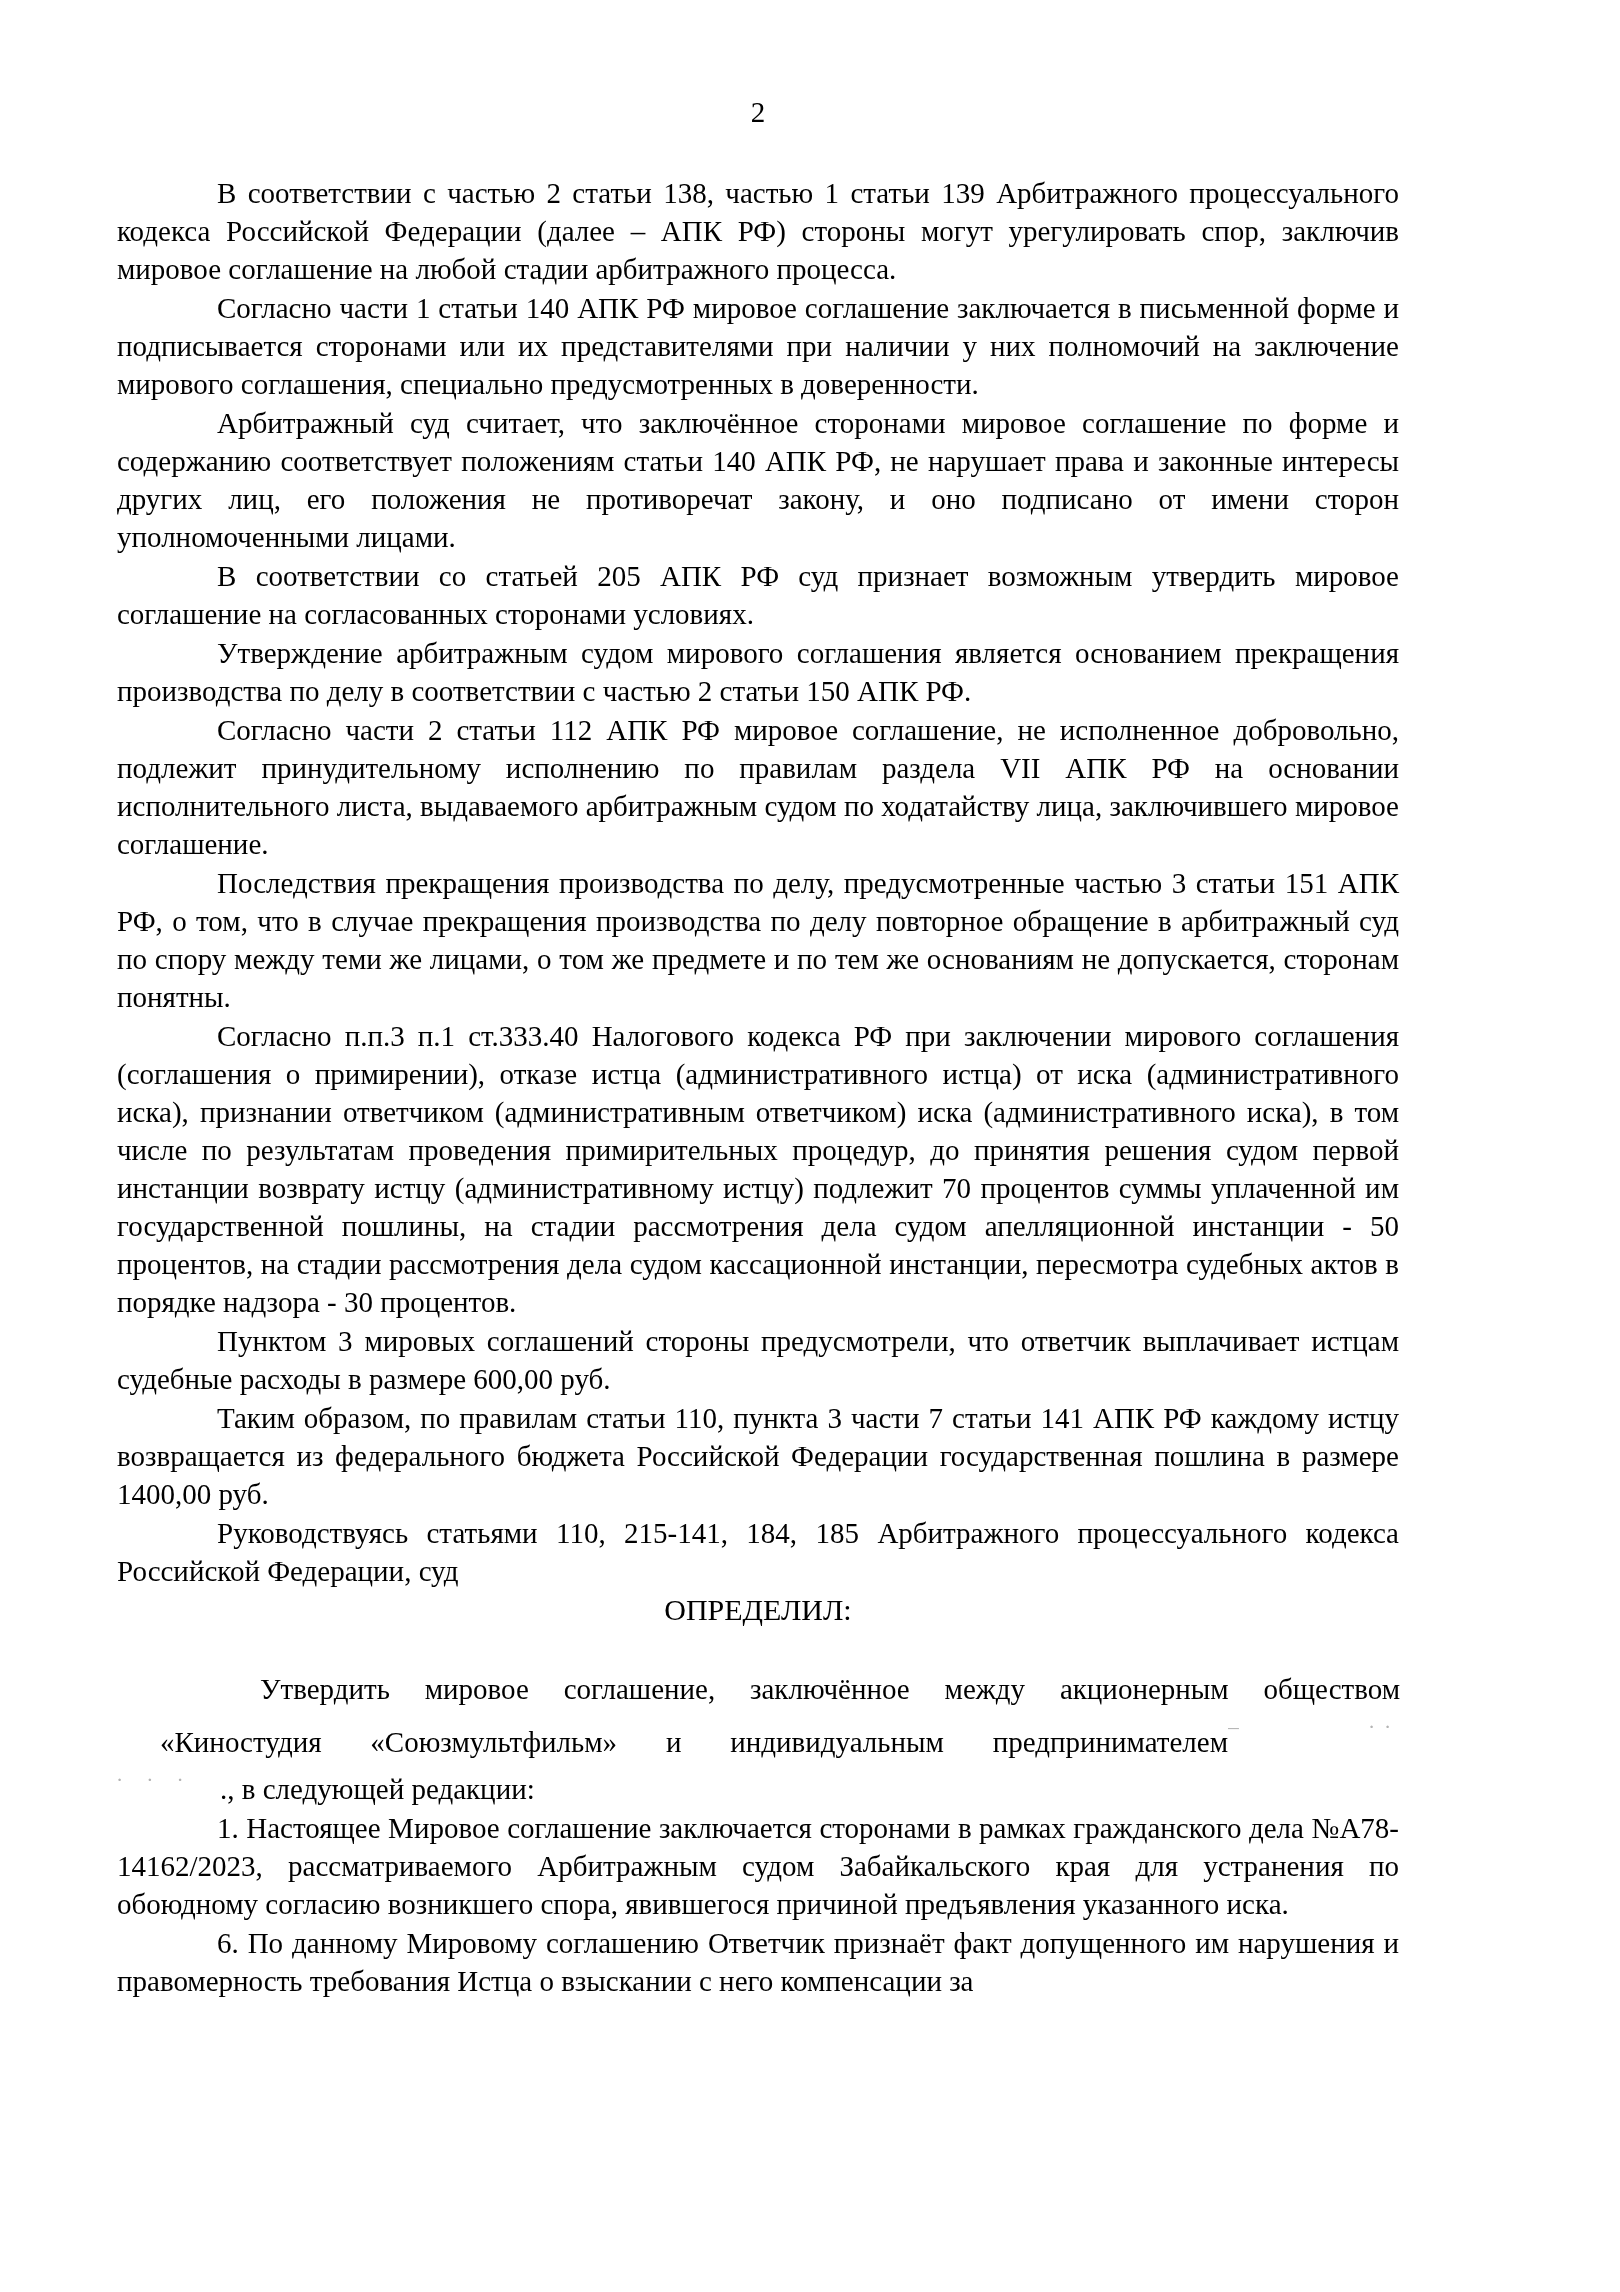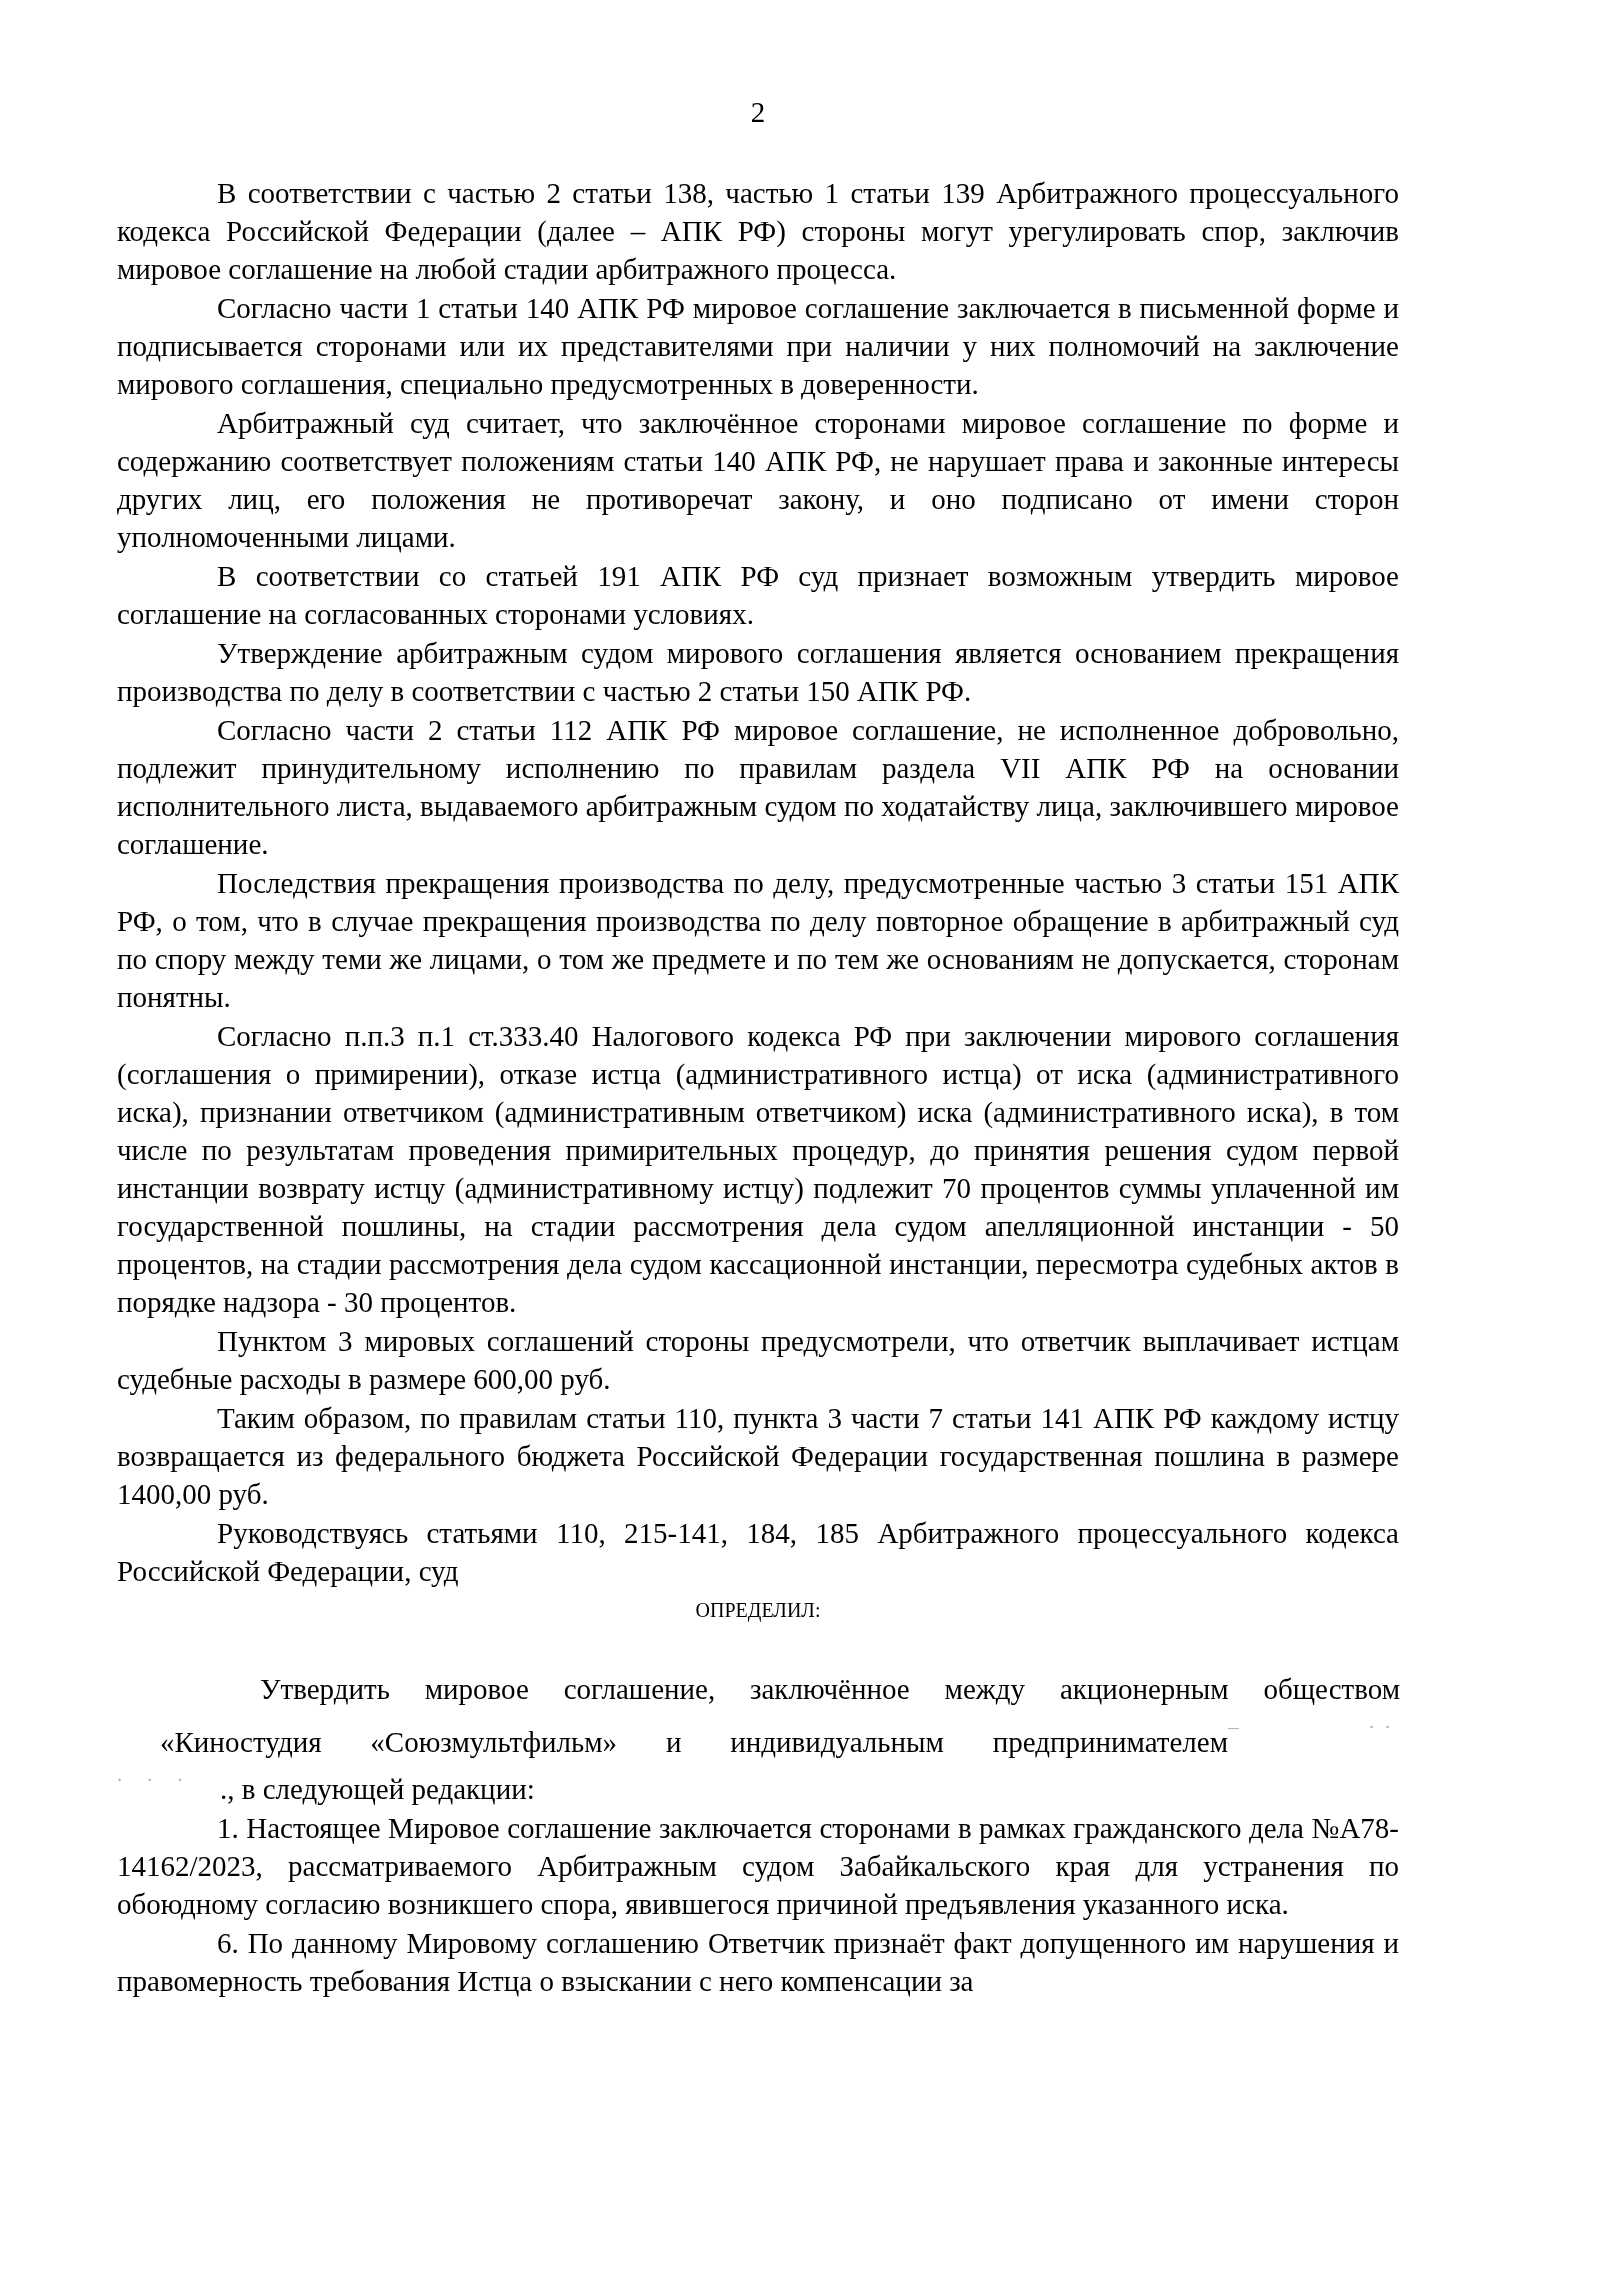--- a/index.html
+++ b/index.html
@@ -32,21 +32,21 @@
   }
   p.para {
     margin: 1px;
     text-indent: 100px;
   }
   .resolution-heading {
     margin: 0;
     text-align: center;
     text-indent: 0;
     font-weight: normal;
-    font-size: 20px;
+    font-size: 30px;
     line-height: 38px;
   }
   .approval {
     margin-top: 41px;
   }
   .approval-line {
     text-align: justify;
     text-align-last: justify;
     margin-left: 44px;
   }
@@ -78,21 +78,21 @@
 <body>
 
 <div class="page">
   <div class="text-block">
 
     <div class="page-number">2</div>
 
     <p class="para">В соответствии с частью 2 статьи 138, частью 1 статьи 139 Арбитражного процессуального кодекса Российской Федерации (далее – АПК РФ) стороны могут урегулировать спор, заключив мировое соглашение на любой стадии арбитражного процесса.</p>
     <p class="para">Согласно части 1 статьи 140 АПК РФ мировое соглашение заключается в письменной форме и подписывается сторонами или их представителями при наличии у них полномочий на заключение мирового соглашения, специально предусмотренных в доверенности.</p>
     <p class="para">Арбитражный суд считает, что заключённое сторонами мировое соглашение по форме и содержанию соответствует положениям статьи 140 АПК РФ, не нарушает права и законные интересы других лиц, его положения не противоречат закону, и оно подписано от имени сторон уполномоченными лицами.</p>
-    <p class="para">В соответствии со статьей 191 АПК РФ суд признает возможным утвердить мировое соглашение на согласованных сторонами условиях.</p>
+    <p class="para">В соответствии со статьей 205 АПК РФ суд признает возможным утвердить мировое соглашение на согласованных сторонами условиях.</p>
     <p class="para">Утверждение арбитражным судом мирового соглашения является основанием прекращения производства по делу в соответствии с частью 2 статьи 150 АПК РФ.</p>
     <p class="para">Согласно части 2 статьи 112 АПК РФ мировое соглашение, не исполненное добровольно, подлежит принудительному исполнению по правилам раздела VII АПК РФ на основании исполнительного листа, выдаваемого арбитражным судом по ходатайству лица, заключившего мировое соглашение.</p>
     <p class="para">Последствия прекращения производства по делу, предусмотренные частью 3 статьи 151 АПК РФ, о том, что в случае прекращения производства по делу повторное обращение в арбитражный суд по спору между теми же лицами, о том же предмете и по тем же основаниям не допускается, сторонам понятны.</p>
     <p class="para">Согласно п.п.3 п.1 ст.333.40 Налогового кодекса РФ при заключении мирового соглашения (соглашения о примирении), отказе истца (административного истца) от иска (административного иска), признании ответчиком (административным ответчиком) иска (административного иска), в том числе по результатам проведения примирительных процедур, до принятия решения судом первой инстанции возврату истцу (административному истцу) подлежит 70 процентов суммы уплаченной им государственной пошлины, на стадии рассмотрения дела судом апелляционной инстанции - 50 процентов, на стадии рассмотрения дела судом кассационной инстанции, пересмотра судебных актов в порядке надзора - 30 процентов.</p>
     <p class="para">Пунктом 3 мировых соглашений стороны предусмотрели, что ответчик выплачивает истцам судебные расходы в размере 600,00 руб.</p>
     <p class="para">Таким образом, по правилам статьи 110, пункта 3 части 7 статьи 141 АПК РФ каждому истцу возвращается из федерального бюджета Российской Федерации государственная пошлина в размере 1400,00 руб.</p>
     <p class="para">Руководствуясь статьями 110, 215-141, 184, 185 Арбитражного процессуального кодекса Российской Федерации, суд</p>
 
     <h2 class="resolution-heading">ОПРЕДЕЛИЛ:</h2>
 

